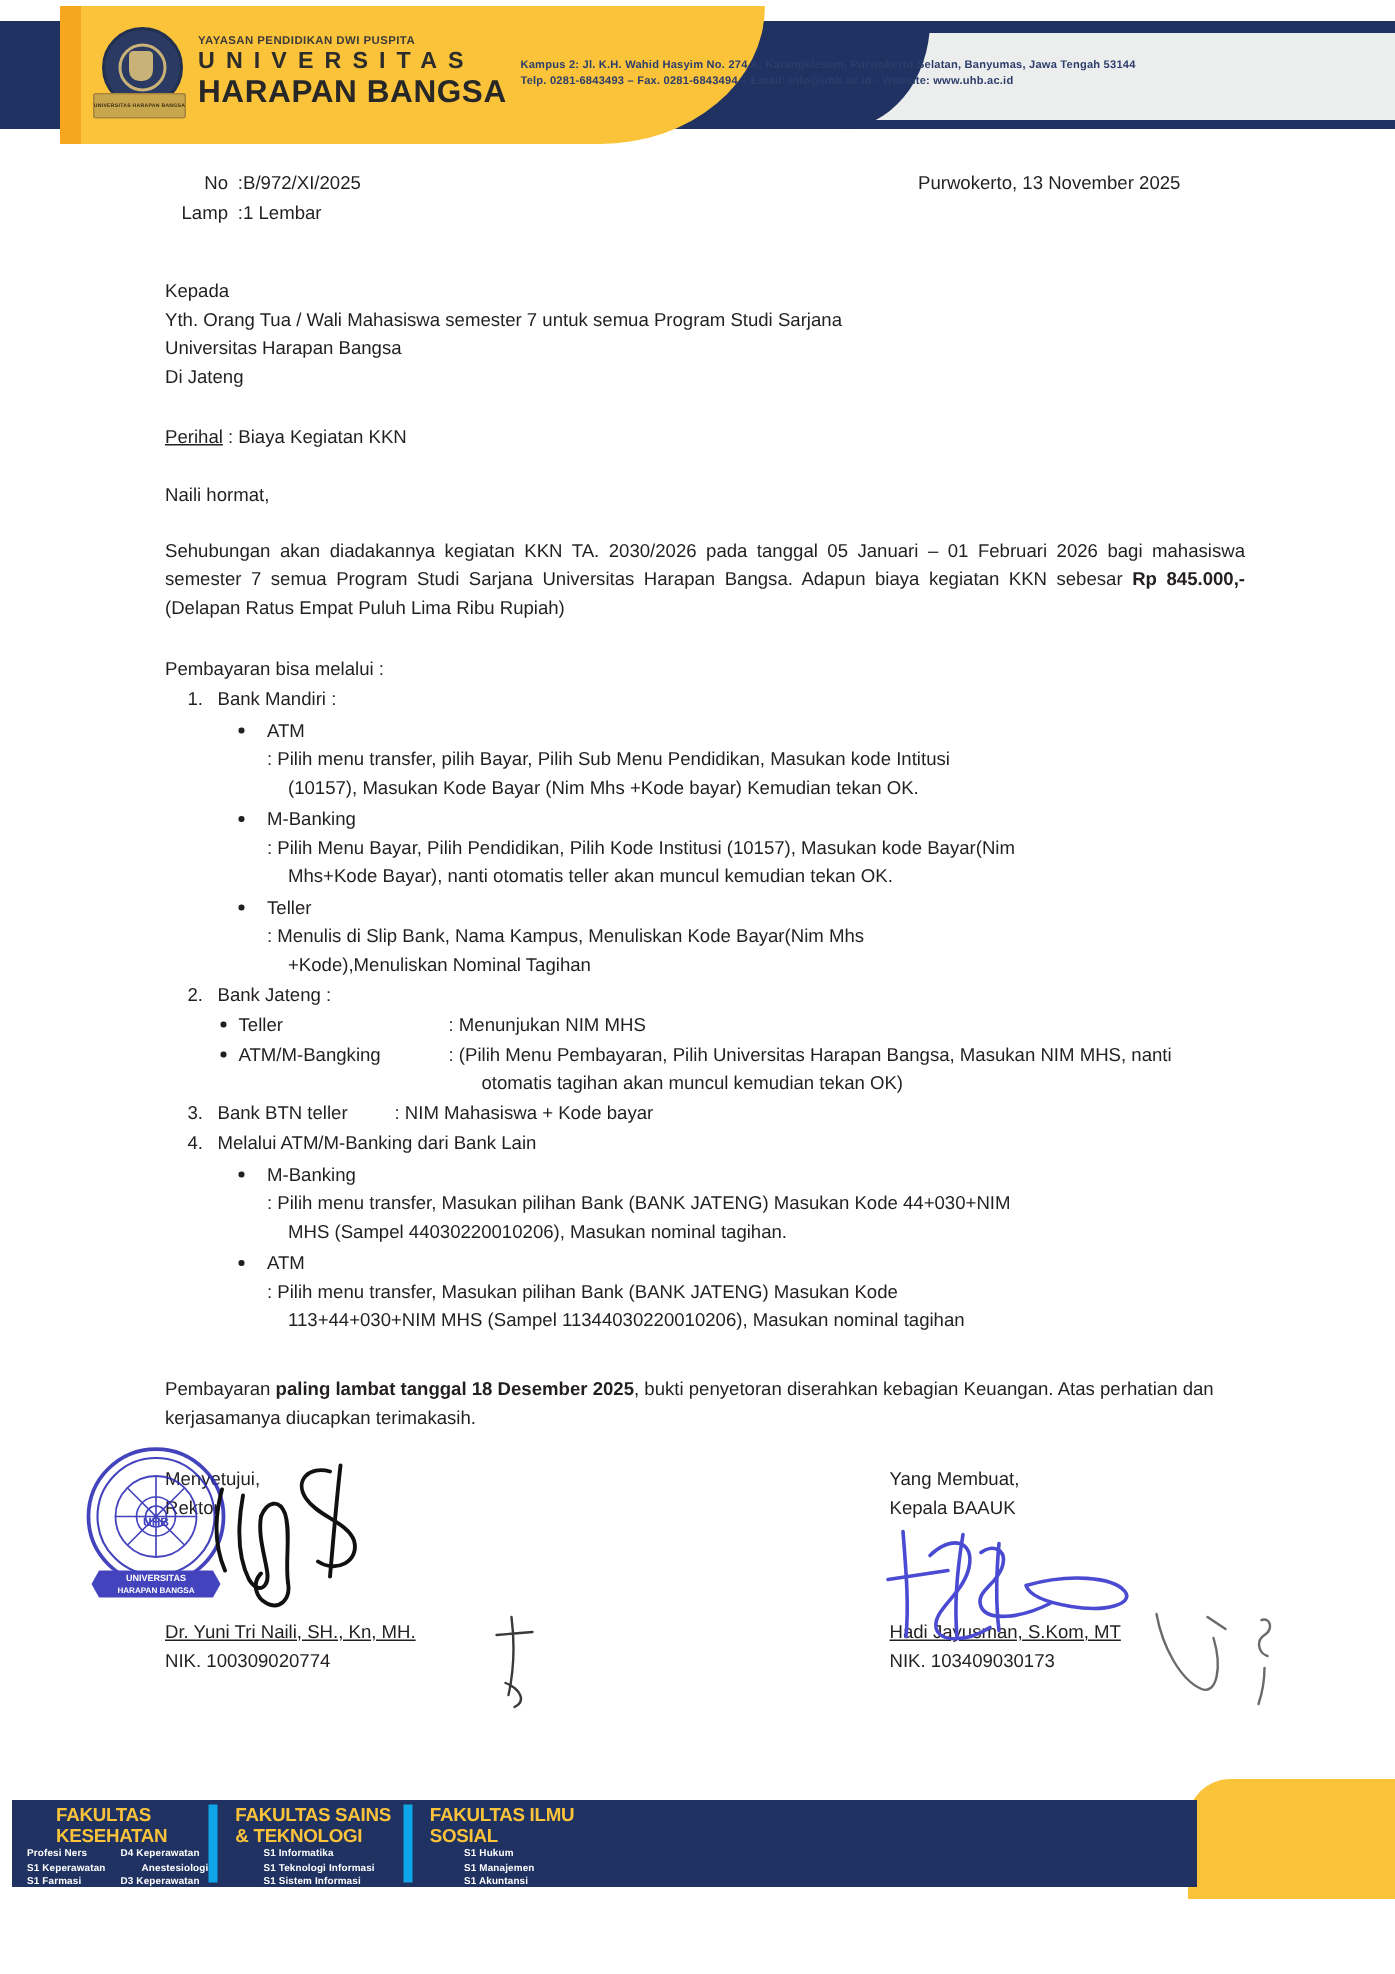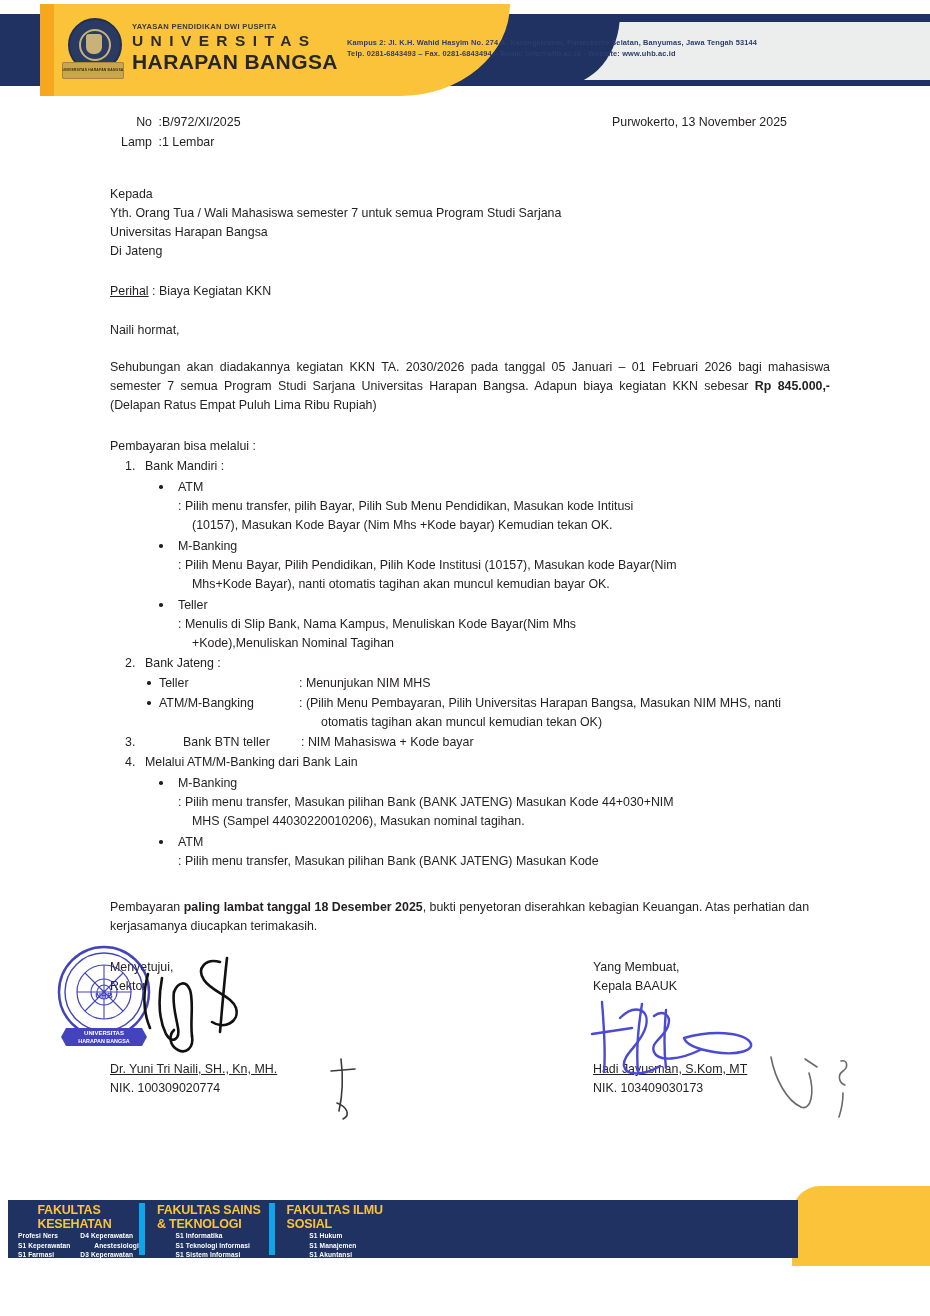--- a/index.html
+++ b/index.html
@@ -239,21 +239,21 @@
     display: inline-block;
     width: 555px;
     vertical-align: top;
   }
   .m-desc.w2 { width: 520px; }
   .m-desc.w3 { width: 545px; }
   .m-desc .cont { display: block; padding-left: 14px; }
   .m-desc .cont.i2 { padding-left: 22px; }
 
   .inline-row { white-space: nowrap; }
-  .inline-row .lbl { display: inline-block; width: 118px; margin-left: 38px; }
+  .inline-row .lbl { display: inline-block; width: 118px; }
 
   .closing {
     margin-top: 27px;
     padding-left: 10px;
     width: 720px;
   }
   .closing b { font-weight: bold; }
 
   
   .sig-area { position: relative; margin-top: 22px; height: 150px; }
@@ -405,21 +405,21 @@
         <ul class="methods">
           <li>
             <span class="bullet"></span>
             <div class="m-row">
               <span class="m-label">ATM</span><span class="m-desc"><span>: Pilih menu transfer, pilih Bayar, Pilih Sub Menu Pendidikan, Masukan kode Intitusi</span><span class="cont">(10157), Masukan Kode Bayar (Nim Mhs +Kode bayar) Kemudian tekan OK.</span></span>
             </div>
           </li>
           <li>
             <span class="bullet"></span>
             <div class="m-row">
-              <span class="m-label">M-Banking</span><span class="m-desc"><span>: Pilih Menu Bayar, Pilih Pendidikan, Pilih Kode Institusi (10157), Masukan kode Bayar(Nim</span><span class="cont">Mhs+Kode Bayar), nanti otomatis tagihan akan muncul kemudian bayar OK.</span></span>
+              <span class="m-label">M-Banking</span><span class="m-desc"><span>: Pilih Menu Bayar, Pilih Pendidikan, Pilih Kode Institusi (10157), Masukan kode Bayar(Nim</span><span class="cont">Mhs+Kode Bayar), nanti otomatis teller akan muncul kemudian tekan OK.</span></span>
             </div>
           </li>
           <li>
             <span class="bullet"></span>
             <div class="m-row">
               <span class="m-label">Teller</span><span class="m-desc"><span>: Menulis di Slip Bank, Nama Kampus, Menuliskan Kode Bayar(Nim Mhs</span><span class="cont">+Kode),Menuliskan Nominal Tagihan</span></span>
             </div>
           </li>
         </ul>
       </li>
@@ -456,21 +456,21 @@
         <ul class="methods">
           <li>
             <span class="bullet"></span>
             <div class="m-row">
               <span class="m-label narrow">M-Banking</span><span class="m-desc w3"><span>: Pilih menu transfer, Masukan pilihan Bank (BANK JATENG) Masukan Kode 44+030+NIM</span><span class="cont">MHS (Sampel 44030220010206), Masukan nominal tagihan.</span></span>
             </div>
           </li>
           <li>
             <span class="bullet"></span>
             <div class="m-row">
-              <span class="m-label narrow">ATM</span><span class="m-desc w3"><span>: Pilih menu transfer, Masukan pilihan Bank (BANK JATENG) Masukan Kode</span></span>
+              <span class="m-label narrow">ATM</span><span class="m-desc w3"><span>: Pilih menu transfer, Masukan pilihan Bank (BANK JATENG) Masukan Kode</span><span class="cont">113+44+030+NIM MHS (Sampel 11344030220010206), Masukan nominal tagihan</span></span>
             </div>
           </li>
         </ul>
       </li>
     </ol>
 
     <div class="closing">
       <span>Pembayaran </span><b>paling lambat tanggal 18 Desember 2025</b><span>, bukti penyetoran diserahkan kebagian Keuangan. Atas perhatian dan kerjasamanya diucapkan terimakasih.</span>
     </div>
 

